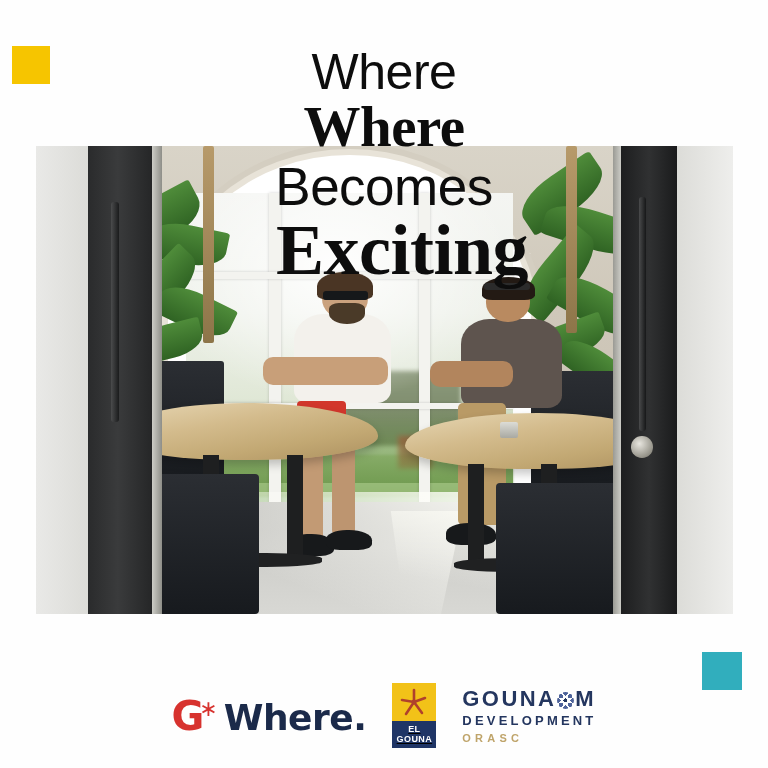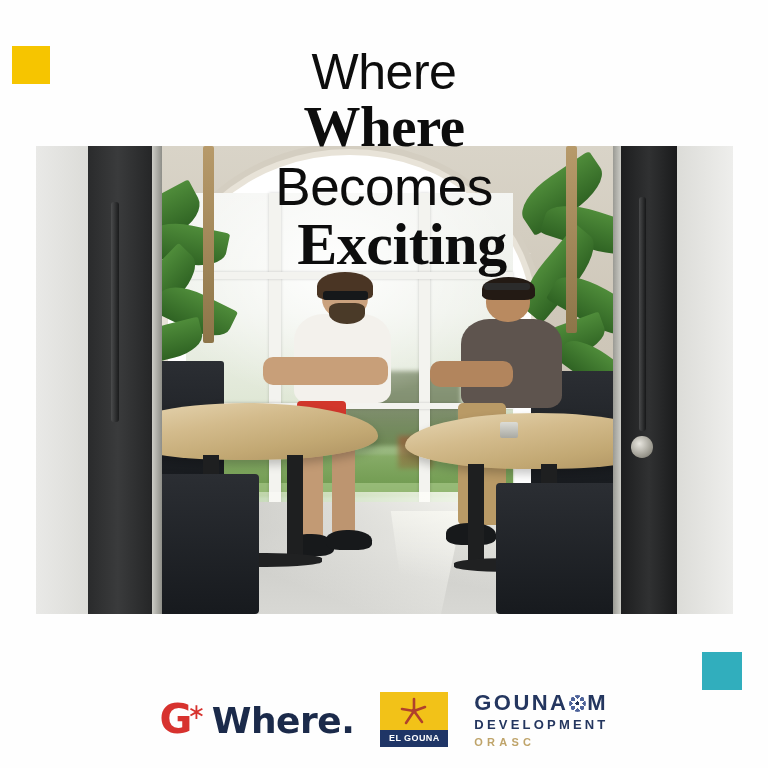--- a/index.html
+++ b/index.html
@@ -38,21 +38,21 @@
   }
   .hl-bold{
     font-family:"Liberation Serif", serif;
     font-weight:bold;
     font-size:56px;
     letter-spacing:-.5px;
   }
   #hl-where{font-size:50px;margin-bottom:2px;}
   #hl-work{font-size:57px;margin-bottom:6px;}
   #hl-becomes{font-size:53px;margin-bottom:2px;}
-  #hl-exciting{font-size:60px;padding-left:36px;}
+  #hl-exciting{font-size:72px;padding-left:36px;}
 
   
   .photo{
     position:absolute;
     left:36px;top:146px;width:697px;height:468px;
     overflow:hidden;
     background:#cfcfcb;
     z-index:10;
   }
   .ph{position:absolute;}
@@ -233,21 +233,21 @@
     font-family:"DejaVu Sans", sans-serif;
     font-size:22px;color:#D7322E;line-height:1;
     position:relative;top:-14px;left:-4px;
   }
   .gspace .space{
     font-family:"DejaVu Sans", sans-serif;
     font-size:36px;font-weight:600;color:#1B2A4A;line-height:1;
     letter-spacing:-.5px;margin-left:2px;
   }
   
-  .elgouna{width:68px;}
+  .elgouna{width:44px;text-decoration:underline;}
   .eg-top{
     height:38px;background:#F2C218;position:relative;display:block;
   }
   .eg-star{position:absolute;left:50%;top:50%;transform:translate(-50%,-50%);}
   .eg-bot{
     background:#1F3566;color:#ffffff;text-align:center;
     font-family:"Liberation Sans", sans-serif;
     font-size:9px;font-weight:bold;letter-spacing:.4px;
     padding:3px 0 4px;
   }

